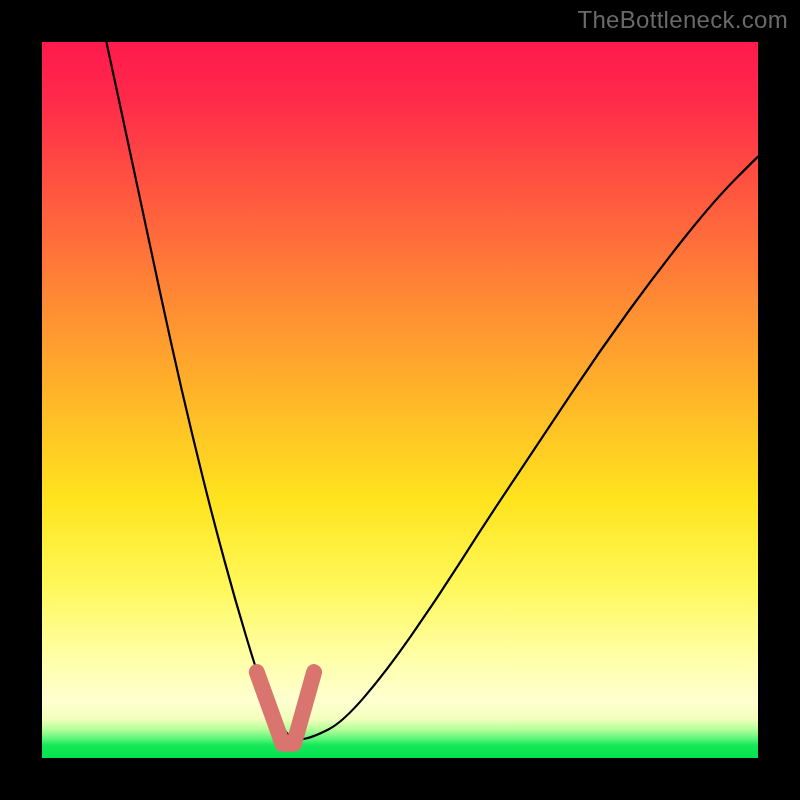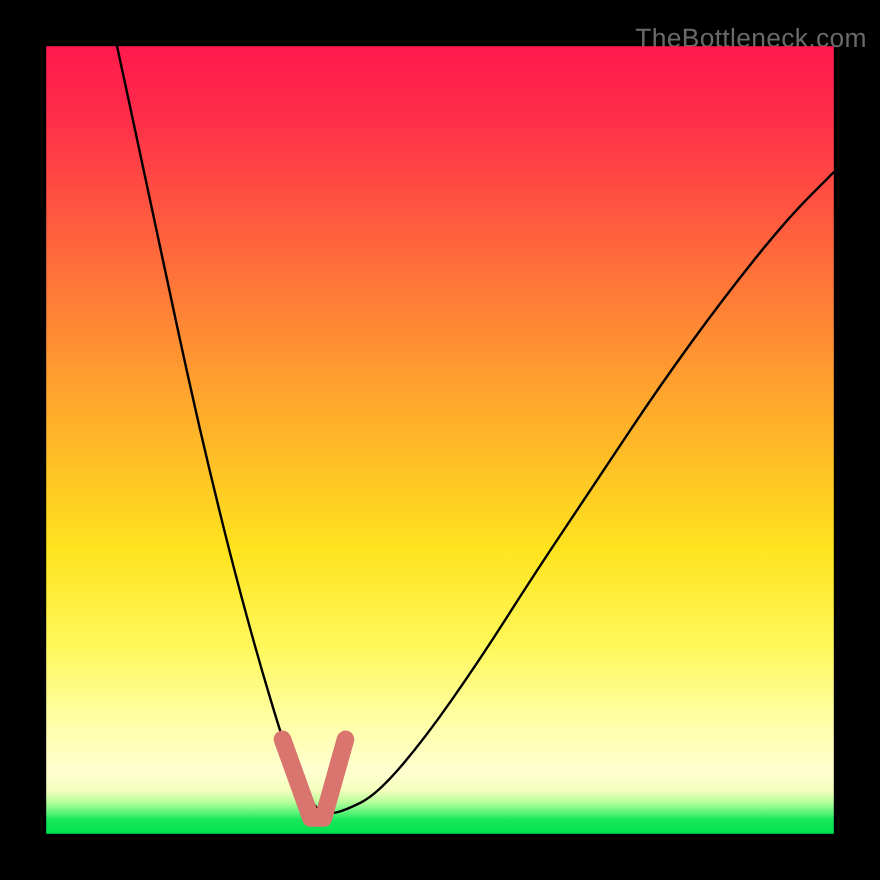--- a/index.html
+++ b/index.html
@@ -39,21 +39,21 @@
       #ffffd0 92%,
       #f3ffbd 94.5%,
       #b6ff9a 96%,
       #5cf57a 97.3%,
       #18e859 98.2%,
       #00e24e 100%
     );
   }
   .watermark {
     position: absolute;
-    top: 22px;
+    top: 6px;
     right: 12px;
     color: #6a6a6a;
     font-size: 24px;
     font-weight: 400;
     letter-spacing: 0.3px;
     user-select: none;
   }
   svg.curve {
     position: absolute;
     left: 0;

